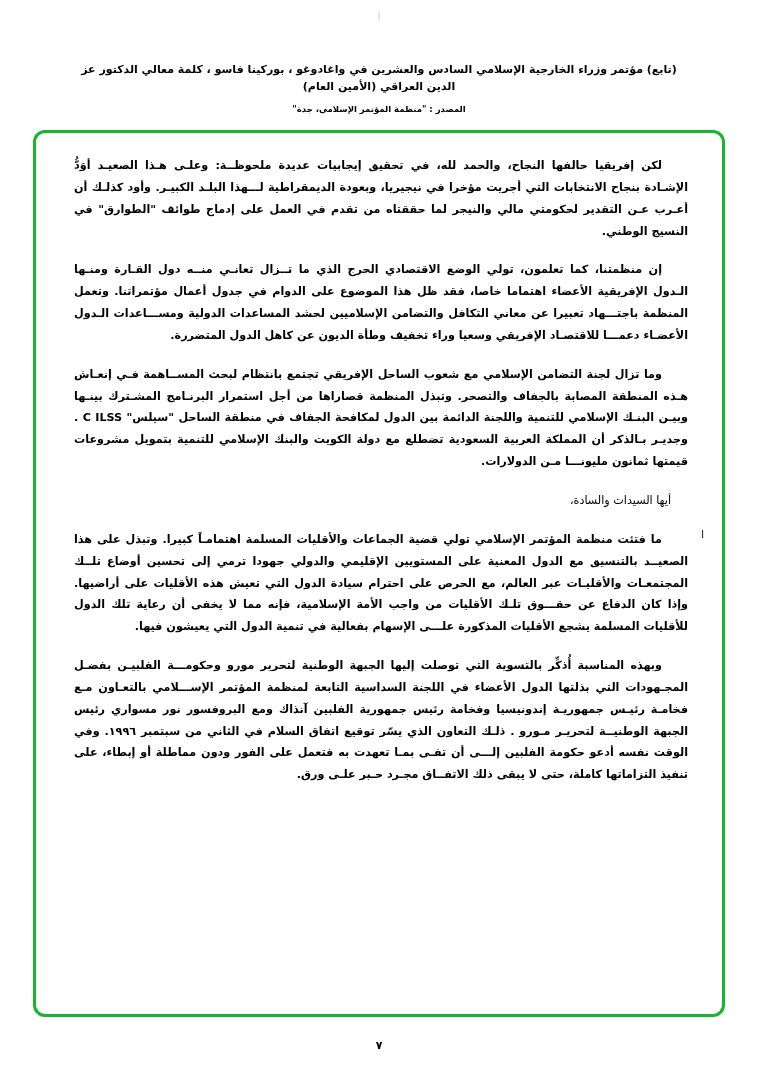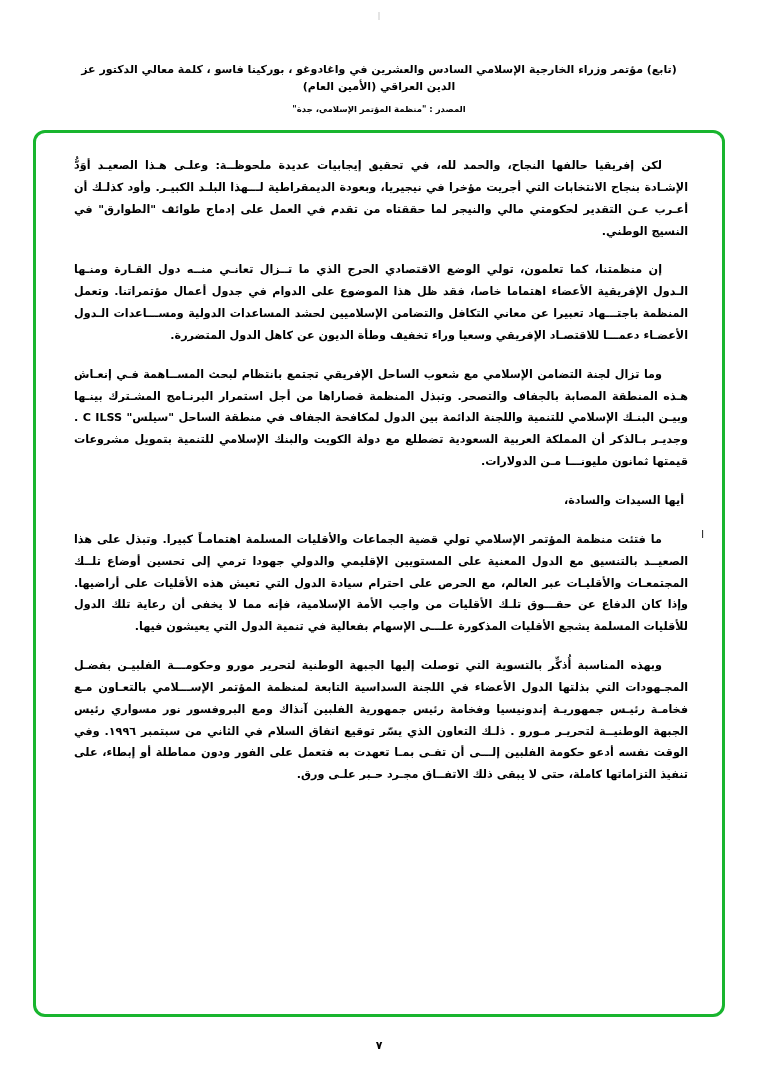--- a/index.html
+++ b/index.html
@@ -72,24 +72,24 @@
     line-height: 1.95;
     text-align: justify;
     text-justify: inter-word;
     font-weight: bold;
     text-indent: 0;
   }
   p.para.indent {
     text-indent: 26px;
   }
   p.salutation {
-    margin: 0 4px 17px 0;
+    margin: 0 17px 17px 0;
     font-size: 11.2px;
     line-height: 1.95;
-    font-weight: bold;
+    font-weight: normal;
     text-align: right;
   }
   .margin-mark {
     position: absolute;
     right: -16px;
     top: 0;
     font-size: 10px;
     color: #000;
   }
   .page-number {

